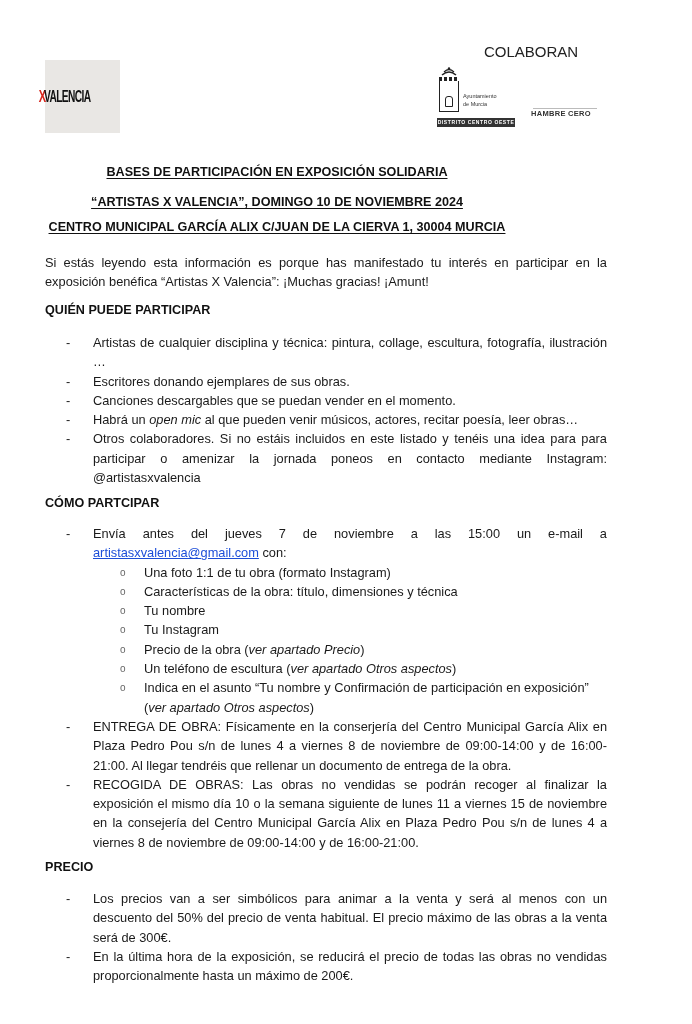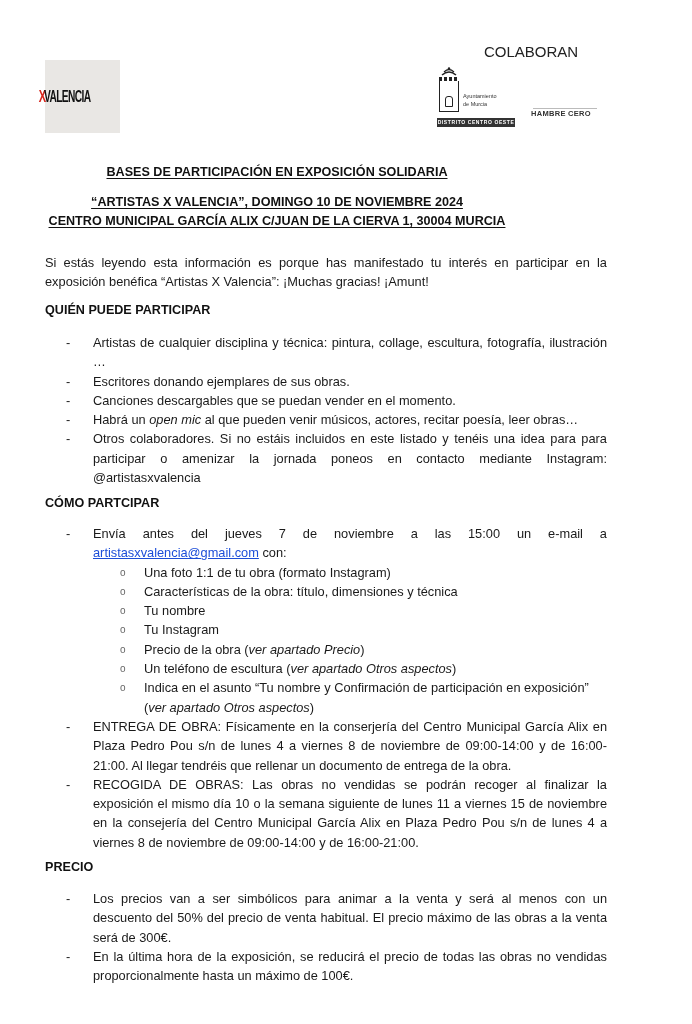--- a/index.html
+++ b/index.html
@@ -69,21 +69,21 @@
       <div>de Murcia</div>
     </div>
     <div class="distrito">DISTRITO CENTRO OESTE</div>
   </div>
 
   <div class="hambre">HAMBRE CERO</div>
   <div class="hambre-sub"></div>
 
   <div class="title" style="top:165px;">BASES DE PARTICIPACIÓN EN EXPOSICIÓN SOLIDARIA</div>
   <div class="title" style="top:195px;">“ARTISTAS X VALENCIA”, DOMINGO 10 DE NOVIEMBRE 2024</div>
-  <div class="title" style="top:214px;">CENTRO MUNICIPAL GARCÍA ALIX C/JUAN DE LA CIERVA 1, 30004 MURCIA</div>
+  <div class="title" style="top:220px;">CENTRO MUNICIPAL GARCÍA ALIX C/JUAN DE LA CIERVA 1, 30004 MURCIA</div>
 
   <div class="para" style="top:253px;">Si estás leyendo esta información es porque has manifestado tu interés en participar en la exposición benéfica “Artistas X Valencia”: ¡Muchas gracias! ¡Amunt!</div>
 
   <div class="section" style="top:303px;">QUIÉN PUEDE PARTICIPAR</div>
   <ul class="list" style="top:333px;">
     <li><span class="dash">-</span><span>Artistas de cualquier disciplina y técnica: pintura, collage, escultura, fotografía, ilustración …</span></li>
     <li><span class="dash">-</span><span>Escritores donando ejemplares de sus obras.</span></li>
     <li><span class="dash">-</span><span>Canciones descargables que se puedan vender en el momento.</span></li>
     <li><span class="dash">-</span><span>Habrá un </span><em>open mic</em><span> al que pueden venir músicos, actores, recitar poesía, leer obras…</span></li>
     <li><span class="dash">-</span><span>Otros colaboradores. Si no estáis incluidos en este listado y tenéis una idea para para participar o amenizar la jornada poneos en contacto mediante Instagram: @artistasxvalencia</span></li>
@@ -105,15 +105,15 @@
         <li><span class="circ">o</span><span>Indica en el asunto “Tu nombre y Confirmación de participación en exposición” (</span><em>ver apartado Otros aspectos</em><span>)</span></li>
       </ul>
     </li>
     <li><span class="dash">-</span><span>ENTREGA DE OBRA: Físicamente en la conserjería del Centro Municipal García Alix en Plaza Pedro Pou s/n de lunes 4 a viernes 8 de noviembre de 09:00-14:00 y de 16:00-21:00. Al llegar tendréis que rellenar un documento de entrega de la obra.</span></li>
     <li><span class="dash">-</span><span>RECOGIDA DE OBRAS: Las obras no vendidas se podrán recoger al finalizar la exposición el mismo día 10 o la semana siguiente de lunes 11 a viernes 15 de noviembre en la consejería del Centro Municipal García Alix en Plaza Pedro Pou s/n de lunes 4 a viernes 8 de noviembre de 09:00-14:00 y de 16:00-21:00.</span></li>
   </ul>
 
   <div class="section" style="top:860px;">PRECIO</div>
   <ul class="list" style="top:889px;">
     <li><span class="dash">-</span><span>Los precios van a ser simbólicos para animar a la venta y será al menos con un descuento del 50% del precio de venta habitual. El precio máximo de las obras a la venta será de 300€.</span></li>
-    <li><span class="dash">-</span><span>En la última hora de la exposición, se reducirá el precio de todas las obras no vendidas proporcionalmente hasta un máximo de 100€.</span></li>
+    <li><span class="dash">-</span><span>En la última hora de la exposición, se reducirá el precio de todas las obras no vendidas proporcionalmente hasta un máximo de 200€.</span></li>
   </ul>
 </div>
 
 </body></html>

